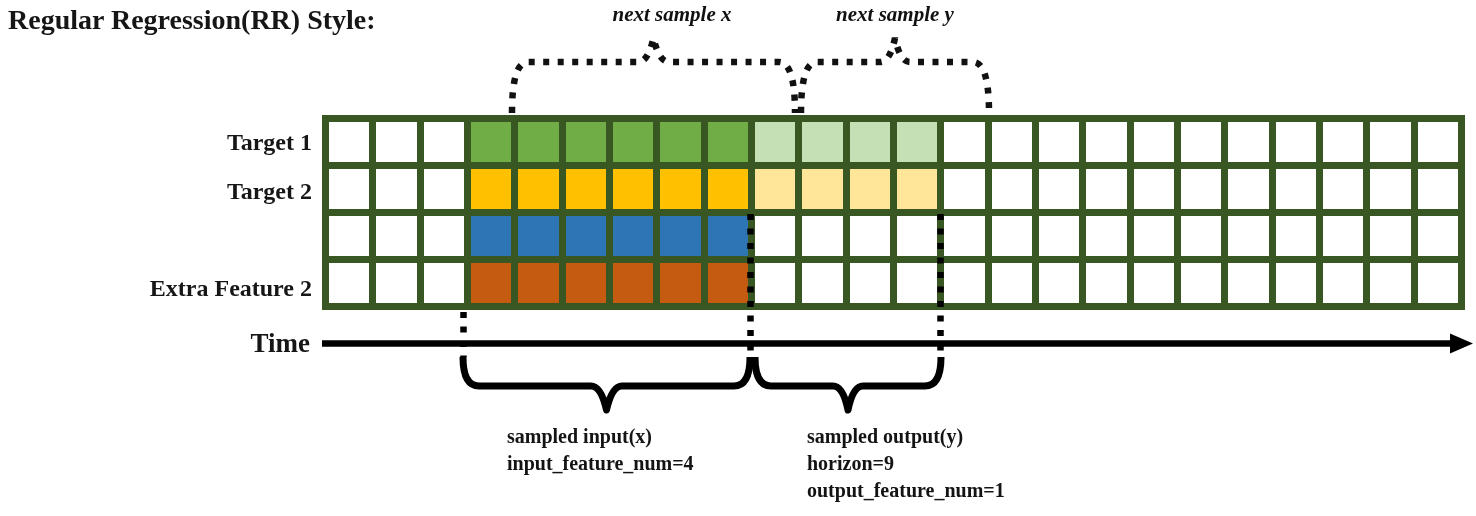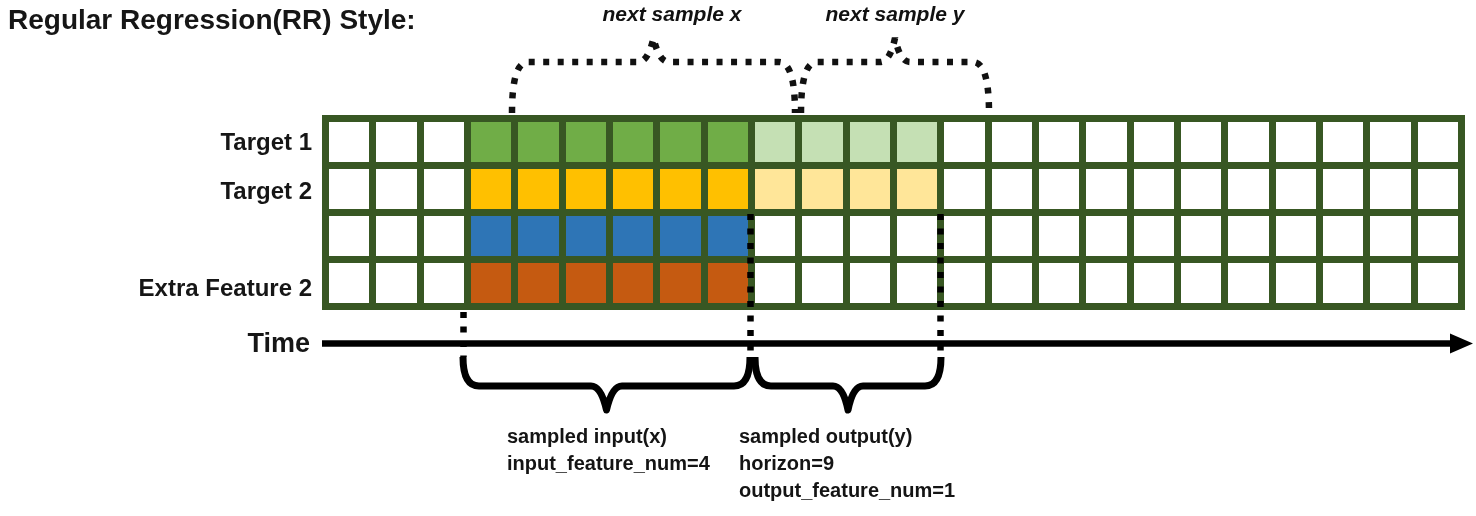--- a/index.html
+++ b/index.html
@@ -1,21 +1,21 @@
 <!DOCTYPE html>
 <html><head>
 <meta charset="utf-8">
 <style>
   html,body{margin:0;padding:0;background:#fff;}
   .stage{
     position:relative;
     width:1476px;height:516px;
     background:#ffffff;
     overflow:hidden;
-    font-family:Liberation Sans, sans-serif;
+    font-family:Liberation Serif, serif;
     color:#111;
   }
   .title{
     position:absolute;left:8px;top:4px;
     font-size:28px;font-weight:bold;letter-spacing:0px;
     color:#161616;
   }
   .brace-label{
     position:absolute;top:2px;width:320px;
     text-align:center;
@@ -53,21 +53,21 @@
     position:absolute;left:0;top:0;
     pointer-events:none;
   }
   .anno-block{
     position:absolute;top:423px;
     font-size:20px;font-weight:600;line-height:27px;
     color:#141414;
     white-space:nowrap;
   }
   #anno-input{left:507px;}
-  #anno-output{left:739px;}
+  #anno-output{left:807px;}
 </style>
 </head>
 <body>
 
 <div class="stage">
 
   <div class="title">Regular Regression(RR) Style:</div>
 
   <div class="brace-label" id="lbl-next-x">next sample x</div>
   <div class="brace-label" id="lbl-next-y">next sample y</div>

